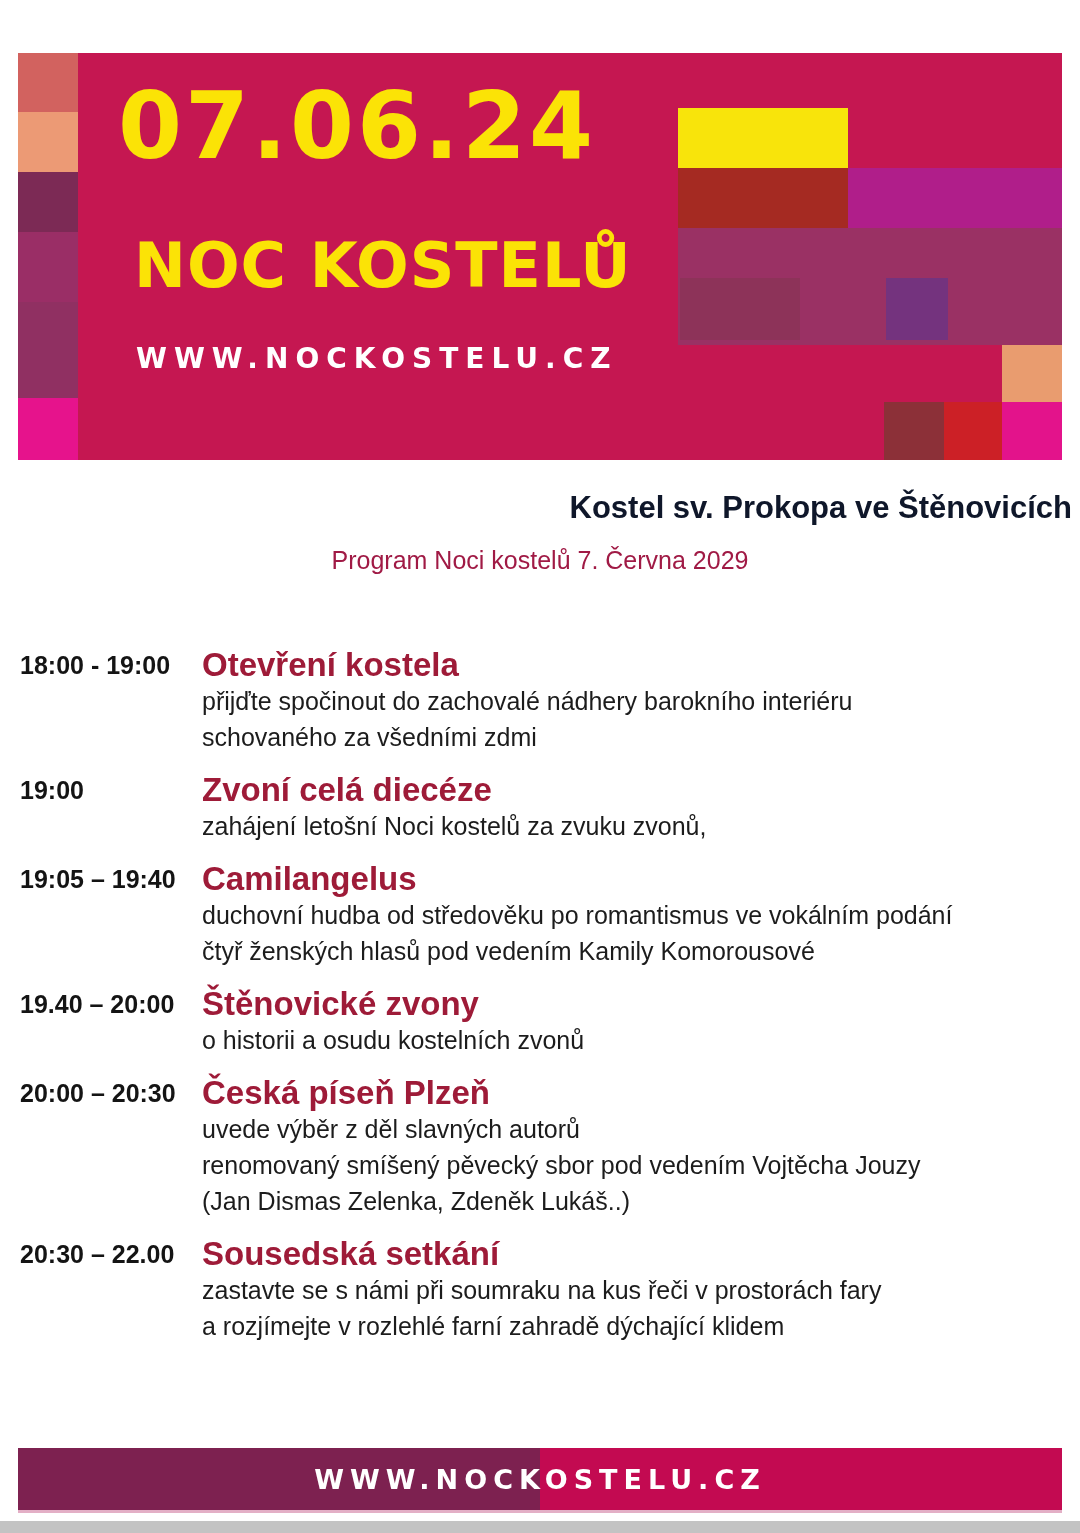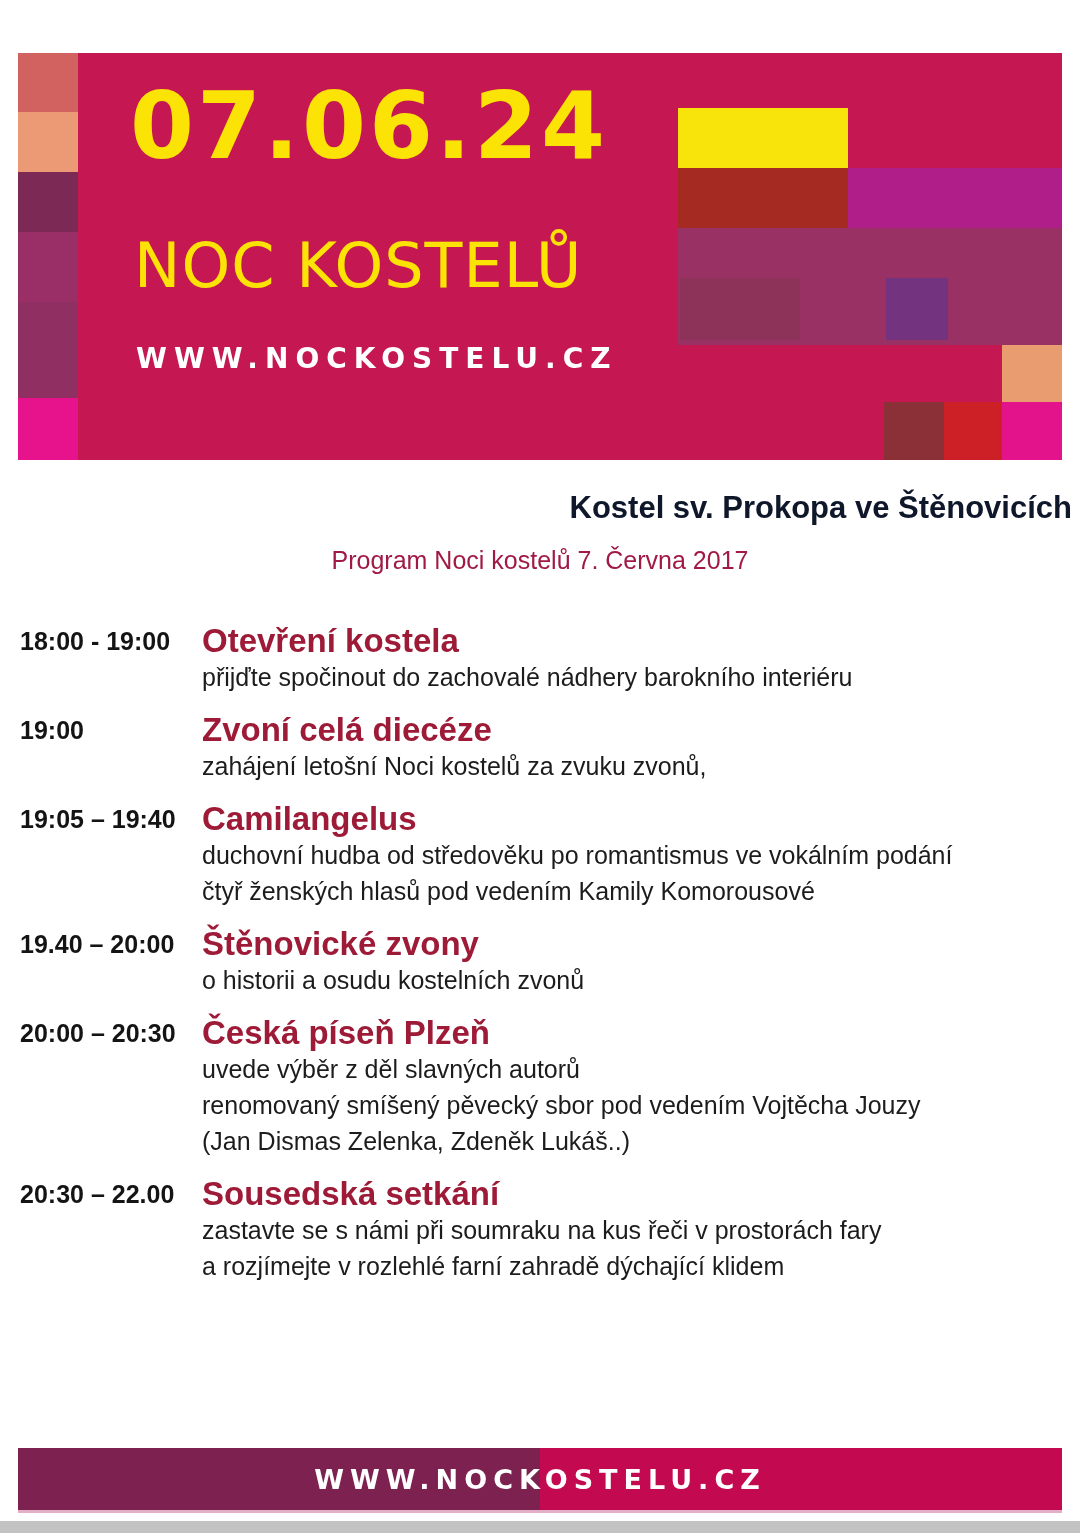--- a/index.html
+++ b/index.html
@@ -19,35 +19,35 @@
     margin: 53px 18px 0 18px;
     width: 1044px;
     height: 407px;
     background: #c51751;
     overflow: hidden;
   }
   .tile { position: absolute; }
 
   .banner-date {
     position: absolute;
-    left: 112px;
+    left: 100px;
     top: 28px;
     font-family: "DejaVu Sans", sans-serif;
     font-weight: 800;
     font-size: 92px;
     letter-spacing: 3px;
     color: #fbe306;
     line-height: 1;
   }
   .banner-title {
     position: absolute;
     left: 116px;
     top: 182px;
     font-family: "DejaVu Sans", sans-serif;
-    font-weight: 400;
+    font-weight: 700;
     font-size: 62px;
     letter-spacing: 1px;
     color: #fbe306;
     line-height: 1;
   }
   .banner-url {
     position: absolute;
     left: 118px;
     top: 292px;
     font-family: "DejaVu Sans", sans-serif;
@@ -69,21 +69,21 @@
   .program-subtitle {
     margin: 20px 0 0 0;
     text-align: center;
     font-size: 25px;
     font-weight: 400;
     color: #a01a45;
   }
 
   
   .program {
-    margin-top: 48px;
+    margin-top: 72px;
     padding: 0 20px;
     display: flex;
     flex-direction: column;
     gap: 17px;
   }
   .program-row { display: flex; align-items: flex-start; }
   .program-time {
     width: 182px;
     flex: 0 0 182px;
     font-size: 25px;
@@ -162,29 +162,30 @@
     <div class="tile" style="left:866px;top:349px;width:60px;height:58px;background:#8c3038;"></div>
     <div class="tile" style="left:926px;top:349px;width:58px;height:58px;background:#cc2026;"></div>
     <div class="tile" style="left:984px;top:349px;width:60px;height:58px;background:#e3138b;"></div>
 
     <div class="banner-date">07.06.24</div>
     <div class="banner-title">NOC KOSTELŮ</div>
     <div class="banner-url">WWW.NOCKOSTELU.CZ</div>
   </div>
 
   <div class="church-title">Kostel sv. Prokopa ve Štěnovicích</div>
-  <div class="program-subtitle">Program Noci kostelů 7. Června 2017</div>
+  <div class="program-subtitle">Program Noci kostelů 7. Června 2029</div>
 
   <div class="program">
 
     <div class="program-row">
       <div class="program-time">18:00 - 19:00</div>
       <div class="program-body">
         <div class="program-title">Otevření kostela</div>
         <div class="program-line">přijďte spočinout do zachovalé nádhery barokního interiéru</div>
+        <div class="program-line">schovaného za všedními zdmi</div>
       </div>
     </div>
 
     <div class="program-row">
       <div class="program-time">19:00</div>
       <div class="program-body">
         <div class="program-title">Zvoní celá diecéze</div>
         <div class="program-line">zahájení letošní Noci kostelů za zvuku zvonů,</div>
       </div>
     </div>

